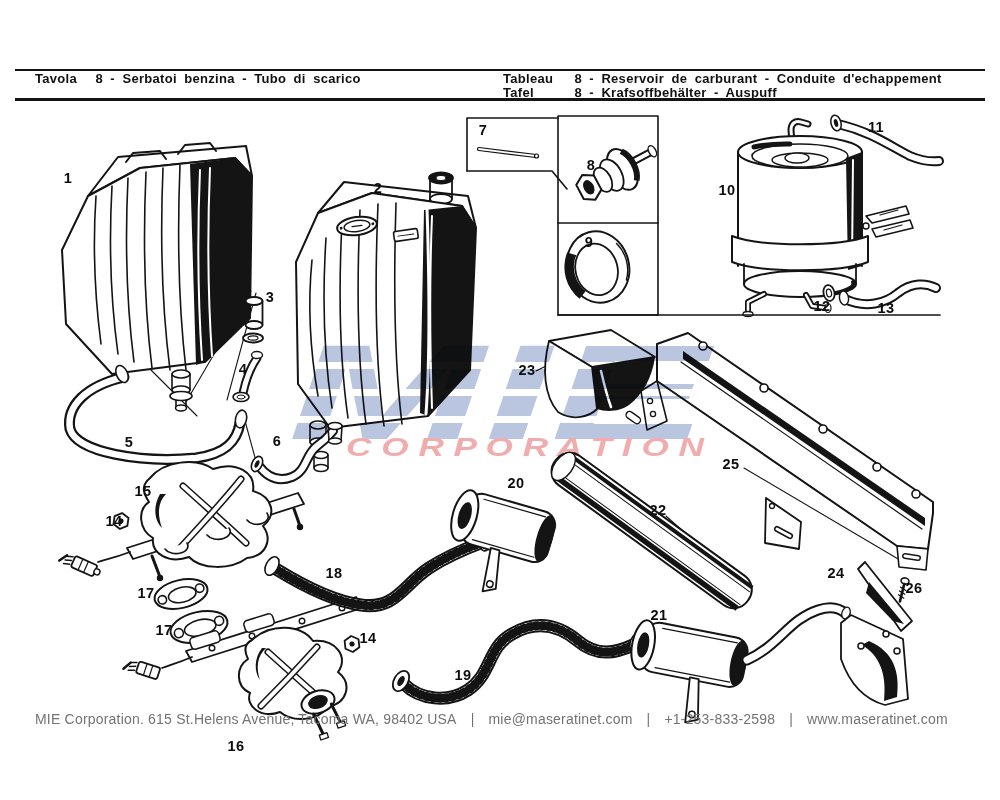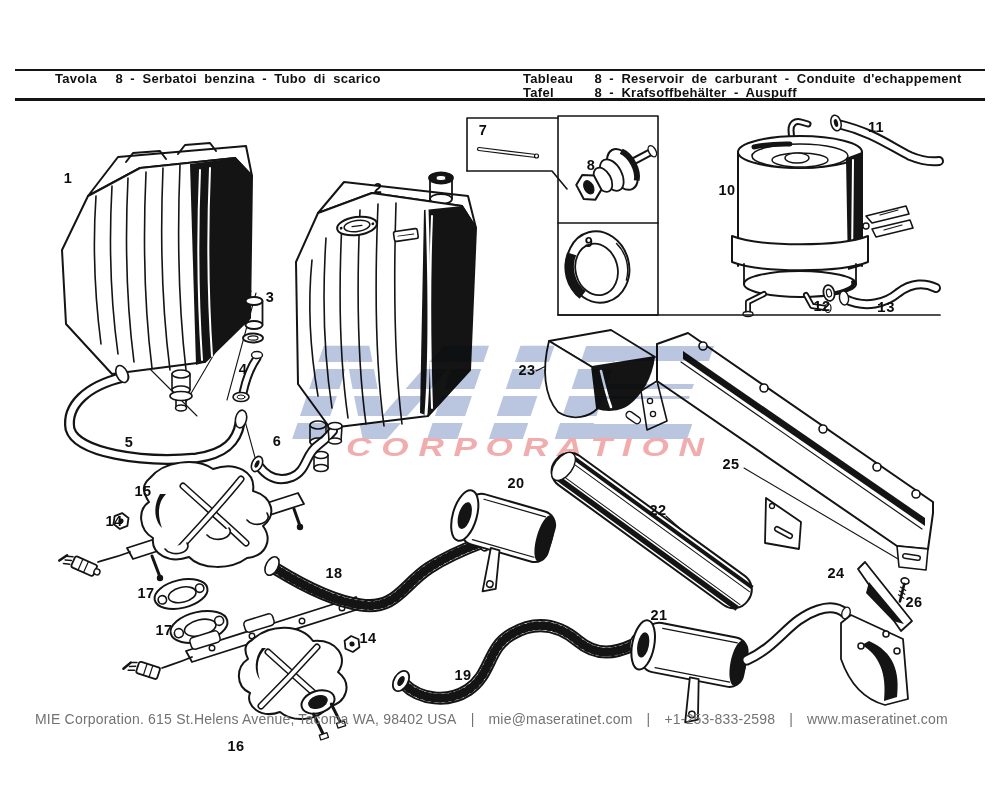--- a/index.html
+++ b/index.html
@@ -1,21 +1,21 @@
 <!DOCTYPE html>
 <html><head>
 <meta charset="utf-8">
 <style>
   html,body{margin:0;padding:0;background:#e8e8e8;}
   .page{position:relative;width:1000px;height:800px;background:#ffffff;overflow:hidden;
         font-family:"Liberation Sans",sans-serif;}
   .rule{position:absolute;background:#141414;}
   .hdr-row{position:absolute;font-weight:bold;font-size:13px;line-height:13px;color:#111;
            letter-spacing:.3px;word-spacing:3.5px;white-space:nowrap;}
-  .hdr-label{display:inline-block;margin-left:20px;}
+  .hdr-label{display:inline-block;}
   svg{position:absolute;left:0;top:0;}
   .art path,.art polygon,.art rect,.art ellipse,.art circle,.art line,.art polyline{vector-effect:none;}
   .wm-layer{position:absolute;left:0;top:12px;width:1000px;height:800px;mix-blend-mode:multiply;
             opacity:.92;pointer-events:none;border-radius:7px;}
   .callout-layer{position:absolute;left:0;top:0;width:1000px;height:800px;pointer-events:none;}
   .callout{position:absolute;transform:translate(-50%,-50%);font-weight:bold;font-size:14.5px;
            color:#0d0d0d;letter-spacing:.4px;font-family:"Liberation Sans",sans-serif;}
   .footer{position:absolute;left:35px;top:711px;display:flex;align-items:baseline;gap:14px;
           font-size:14px;color:#737373;letter-spacing:.2px;white-space:nowrap;}
 </style>
@@ -453,36 +453,36 @@
       <div class="callout" style="left: 270px; top: 297px;">3</div>
       <div class="callout" style="left: 243px; top: 369px;">4</div>
       <div class="callout" style="left: 129px; top: 442px;">5</div>
       <div class="callout" style="left: 277px; top: 441px;">6</div>
       <div class="callout" style="left: 483px; top: 130px;">7</div>
       <div class="callout" style="left: 591px; top: 165px;">8</div>
       <div class="callout" style="left: 589px; top: 242px;">9</div>
       <div class="callout" style="left: 727px; top: 190px;">10</div>
       <div class="callout" style="left: 876px; top: 127px;">11</div>
       <div class="callout" style="left: 822px; top: 306px;">12</div>
-      <div class="callout" style="left: 886px; top: 308px; font-family: Liberation Mono, monospace;">13</div>
+      <div class="callout" style="left: 886px; top: 308px;">13</div>
       <div class="callout" style="left: 114px; top: 521px;">14</div>
       <div class="callout" style="left: 143px; top: 491px;">15</div>
       <div class="callout" style="left: 236px; top: 718px; margin-top: 28px;">16</div>
       <div class="callout" style="left: 146px; top: 593px;">17</div>
       <div class="callout" style="left: 164px; top: 630px;">17</div>
       <div class="callout" style="left: 334px; top: 573px;">18</div>
       <div class="callout" style="left: 368px; top: 638px;">14</div>
       <div class="callout" style="left: 463px; top: 675px;">19</div>
       <div class="callout" style="left: 516px; top: 483px;">20</div>
       <div class="callout" style="left: 659px; top: 615px;">21</div>
       <div class="callout" style="left: 658px; top: 510px;">22</div>
       <div class="callout" style="left: 527px; top: 370px;">23</div>
       <div class="callout" style="left: 836px; top: 573px;">24</div>
       <div class="callout" style="left: 731px; top: 464px; text-align: right;">25</div>
-      <div class="callout" style="left: 914px; top: 602px;">26</div>
+      <div class="callout" style="left: 914px; top: 588px;">26</div>
     </div>
 
   <div class="footer">
     <span>MIE Corporation. 615 St.Helens Avenue, Tacoma WA, 98402 USA</span>
     <span>|</span>
     <span>mie@maseratinet.com</span>
     <span>|</span>
     <span>+1-253-833-2598</span>
     <span>|</span>
     <span>www.maseratinet.com</span>

